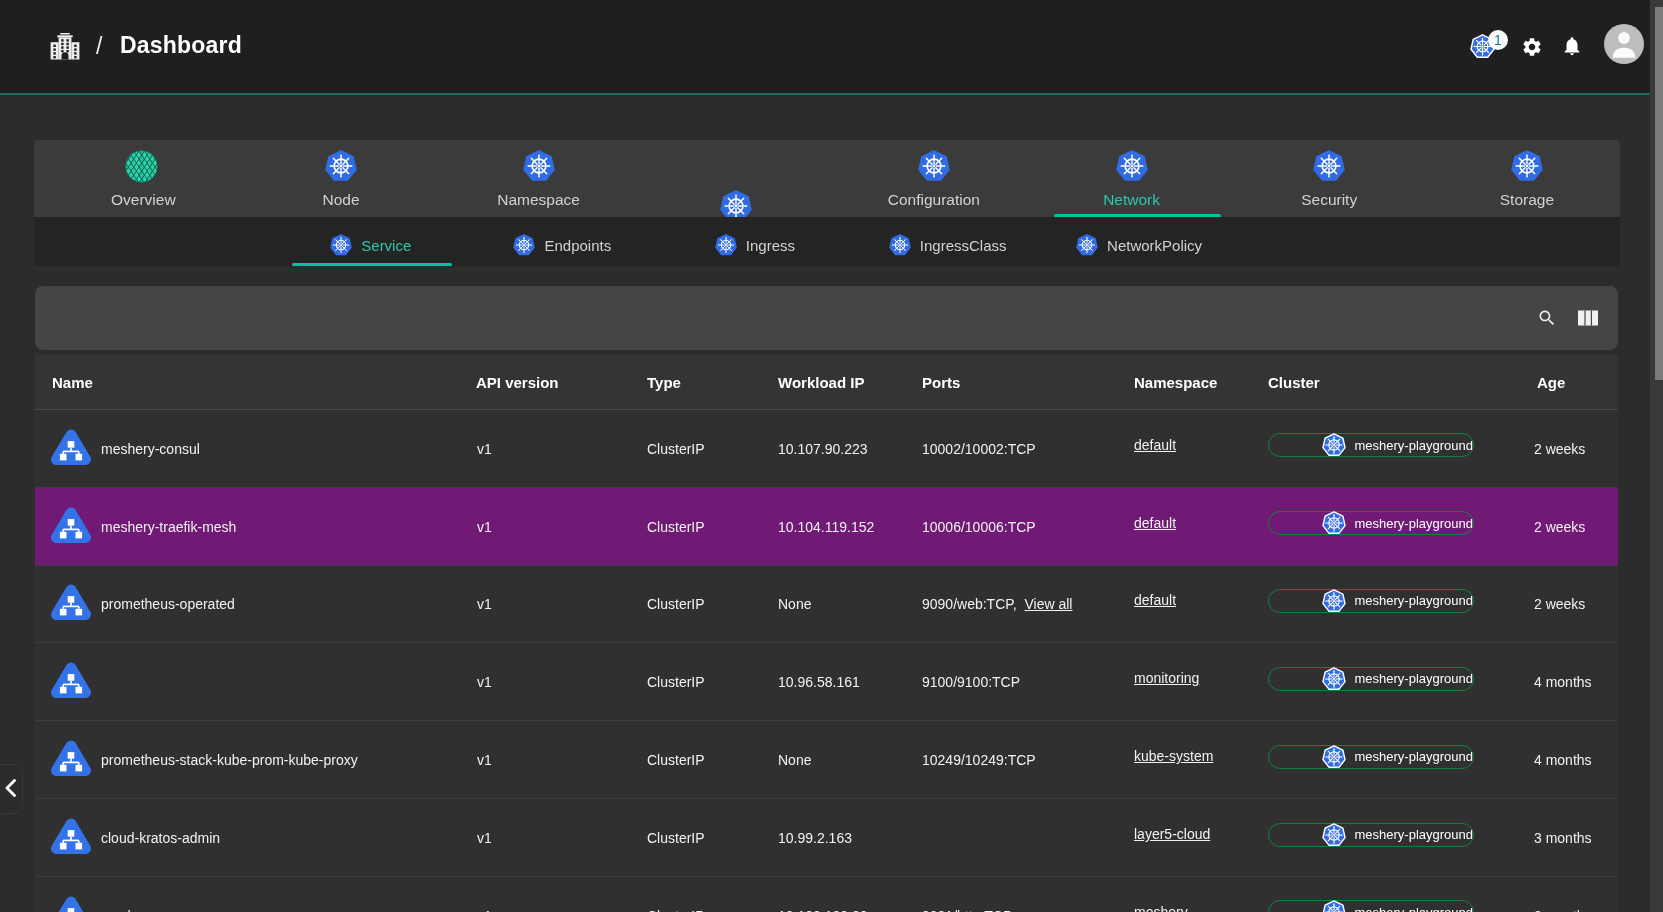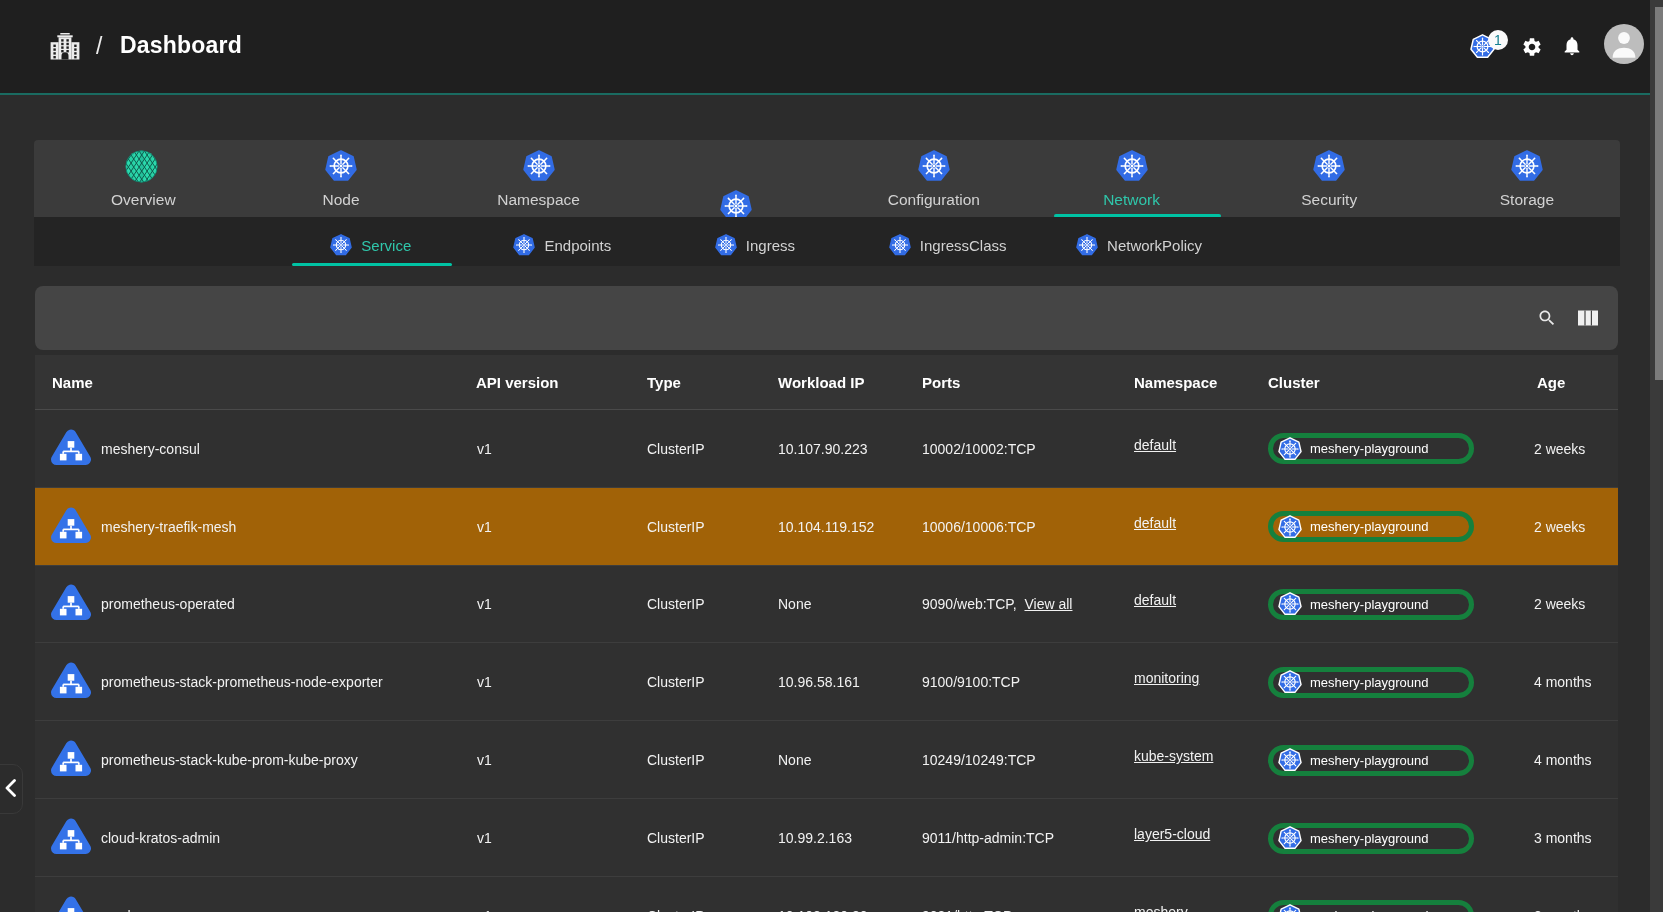--- a/index.html
+++ b/index.html
@@ -30,24 +30,24 @@
   #ind2 { position:absolute; left:258px; top:46px; width:160px; height:3px; background:#00c3a4; border-radius:2px;}
 
   
   #toolbar { position:absolute; left:35px; top:286px; width:1583px; height:64px; background:#454545; border-radius:8px; }
 
   
   #table { position:absolute; left:35px; top:355px; width:1583px; height:557px; background:#303030; overflow:hidden; }
   #thead { position:absolute; left:0; top:0; width:1583px; height:54.7px; background:#343434; border-bottom:1px solid #4a4a4a; }
   .th { position:absolute; top:0; height:54.7px; display:flex; align-items:center; font-weight:bold; font-size:15px; color:#ffffff; }
   .row { position:absolute; left:0; width:1583px; height:78px; border-bottom:1px solid #3d3d3d; }
-  .row.hov { background:#a16207;text-decoration:underline; }
+  .row.hov { background:#701a75;text-decoration:underline; }
   .cell { position:absolute; top:0; height:78px; display:flex; align-items:center; font-size:14px; color:#f2f2f2; }
   .ns { text-decoration:underline; transform:translateY(-4px); }
-  .chip { position:absolute; top:23.5px; left:1233px; width:206px; height:31px; border:5px solid #15803d; border-radius:16px; display:flex; align-items:center; }
+  .chip { position:absolute; top:23.5px; left:1233px; width:206px; height:24px; border:1px solid #15803d; border-radius:16px; display:flex; align-items:center;justify-content:flex-end; }
   .chip .av { margin-left:5px; width:24px; height:24px; }
   .chip .ct { margin-left:8px; font-size:13px; color:#ffffff; }
 
   
   #sb-track { position:absolute; left:1650px; top:0; width:13px; height:912px; background:#3a3a3a; }
   #sb-thumb { position:absolute; left:1655px; top:7px; width:8px; height:373px; background:#7b7b7b; }
 
   
   #handle { position:absolute; left:-14px; top:764px; width:37px; height:50px; border:1px solid #393939; border-radius:10px; background:#2c2c2c;}
 </style>
@@ -652,21 +652,20 @@
           <svg class="abs" style="left:14px; top:17px;" width="44" height="40" viewBox="0 0 44 40">
             <path d="M22 8 L36.5 32.5 L7.5 32.5 Z" fill="#3472e8" stroke="#3472e8" stroke-width="11" stroke-linejoin="round"></path>
             <rect x="18.7" y="14.1" width="6.6" height="6.6" fill="#ffffff"></rect>
             <line x1="22" y1="20.7" x2="22" y2="24.4" stroke="#ffffff" stroke-width="1.7"></line>
             <line x1="14.2" y1="24.4" x2="29.8" y2="24.4" stroke="#ffffff" stroke-width="1.7"></line>
             <line x1="14.2" y1="24.4" x2="14.2" y2="26.8" stroke="#ffffff" stroke-width="1.7"></line>
             <line x1="29.8" y1="24.4" x2="29.8" y2="26.8" stroke="#ffffff" stroke-width="1.7"></line>
             <rect x="10.9" y="26.8" width="6.6" height="6.6" fill="#ffffff"></rect>
             <rect x="26.5" y="26.8" width="6.6" height="6.6" fill="#ffffff"></rect>
           </svg>
-          <div class="cell" style="left:66px;">prometheus-stack-prometheus-node-exporter</div>
           <div class="cell" style="left:442px;">v1</div>
           <div class="cell" style="left:612px;">ClusterIP</div>
           <div class="cell" style="left:743px;">10.96.58.161</div>
           <div class="cell" style="left:887px;">9100/9100:TCP</div>
           <div class="cell" style="left:1099px;">
             <span class="ns">monitoring</span>
           </div>
           <div class="chip">
             <svg class="av" viewBox="0 0 100 100">
               <g transform="scale(1)">
@@ -750,21 +749,20 @@
             <line x1="14.2" y1="24.4" x2="29.8" y2="24.4" stroke="#ffffff" stroke-width="1.7"></line>
             <line x1="14.2" y1="24.4" x2="14.2" y2="26.8" stroke="#ffffff" stroke-width="1.7"></line>
             <line x1="29.8" y1="24.4" x2="29.8" y2="26.8" stroke="#ffffff" stroke-width="1.7"></line>
             <rect x="10.9" y="26.8" width="6.6" height="6.6" fill="#ffffff"></rect>
             <rect x="26.5" y="26.8" width="6.6" height="6.6" fill="#ffffff"></rect>
           </svg>
           <div class="cell" style="left:66px;">cloud-kratos-admin</div>
           <div class="cell" style="left:442px;">v1</div>
           <div class="cell" style="left:612px;">ClusterIP</div>
           <div class="cell" style="left:743px;">10.99.2.163</div>
-          <div class="cell" style="left:887px;">9011/http-admin:TCP</div>
           <div class="cell" style="left:1099px;">
             <span class="ns">layer5-cloud</span>
           </div>
           <div class="chip">
             <svg class="av" viewBox="0 0 100 100">
               <g transform="scale(1)">
                 <polygon points="50.0,3.5 86.9,21.3 96.0,61.1 70.5,93.1 29.5,93.1 4.0,61.1 13.1,21.3" fill="#326ce5" stroke="#ffffff" stroke-width="6" stroke-linejoin="round"></polygon>
                 <circle cx="50" cy="50" r="21.5" fill="none" stroke="#ffffff" stroke-width="5"></circle>
                 <circle cx="50" cy="50" r="4.5" fill="#ffffff"></circle>
                 <line x1="50.0" y1="42.0" x2="50.0" y2="18.0" stroke="#ffffff" stroke-width="4.5" stroke-linecap="round"></line>

